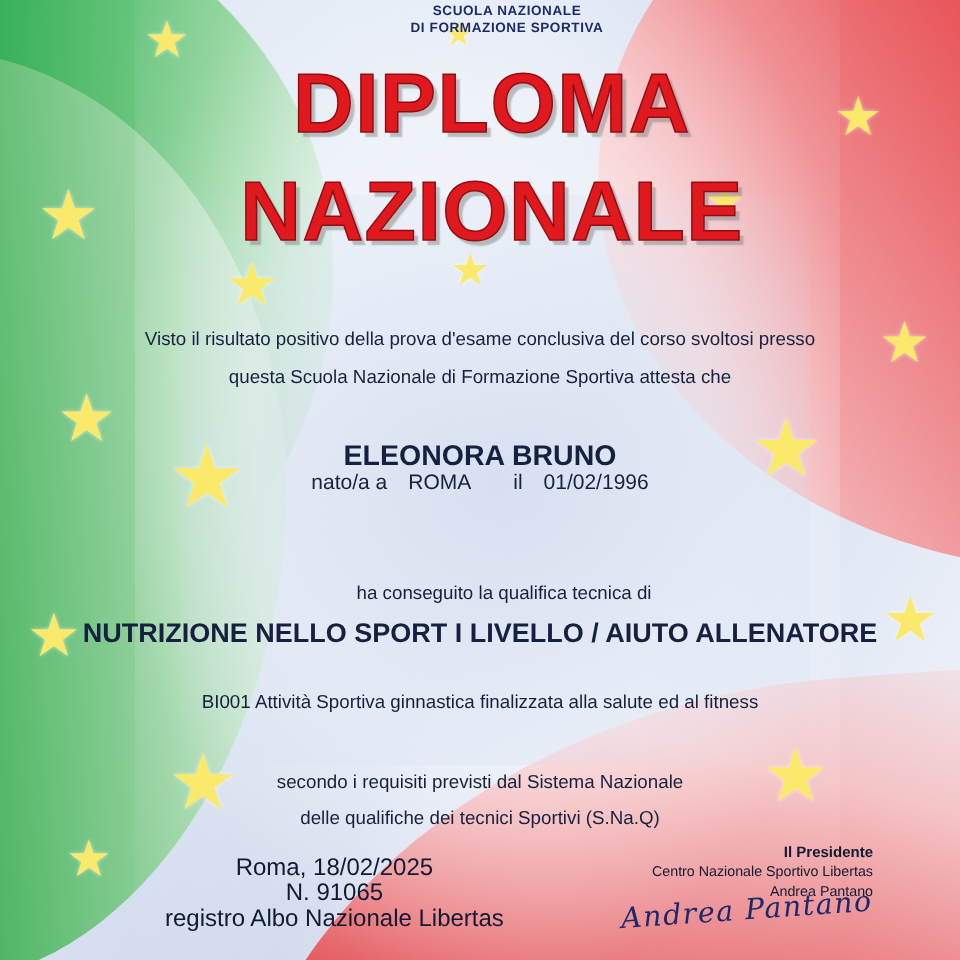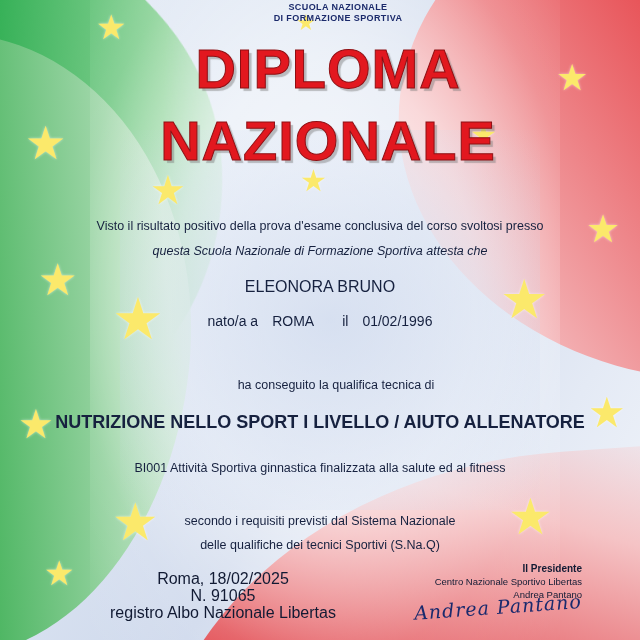--- a/index.html
+++ b/index.html
@@ -125,41 +125,41 @@
   .title-2 { top: 108px; font-size: 56px; }
 
   .body-line {
     position: absolute;
     left: 0; right: 0;
     color: #16213f;
     font-size: 12.5px;
   }
 
   .intro1 { top: 219px; }
-  .intro2 { top: 244px; font-style: italic; }
+  .intro2 { top: 244px; }
 
   .holder-name {
     position: absolute;
     left: 0; right: 0;
-    top: 278px;
-    font-size: 16px;
-    font-weight: normal;
+    top: 294px;
+    font-size: 19px;
+    font-weight: bold;
     color: #16213f;
   }
 
   .birth-row {
     position: absolute;
     left: 0; right: 0;
     top: 313px;
     font-size: 14px;
     color: #16213f;
   }
   .birth-row .sp { display: inline-block; width: 14px; }
 
-  .qual-label { top: 378px; padding-left: 32px; }
+  .qual-label { top: 388px; padding-left: 32px; }
 
   .qualification {
     position: absolute;
     left: 0; right: 0;
     top: 412px;
     font-size: 18px;
     font-weight: bold;
     color: #16213f;
   }
 

